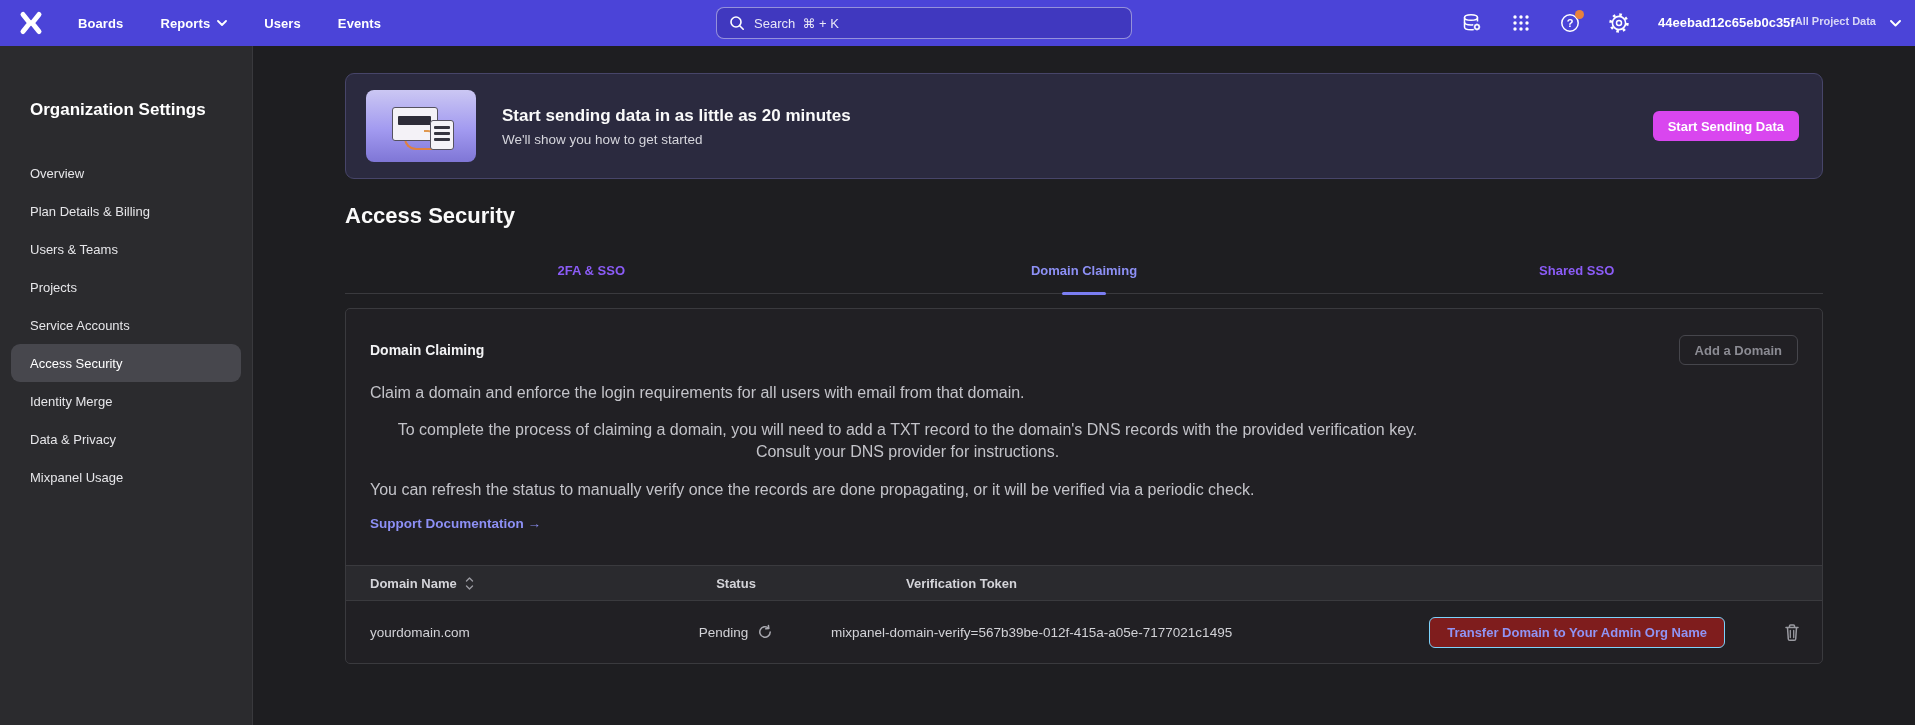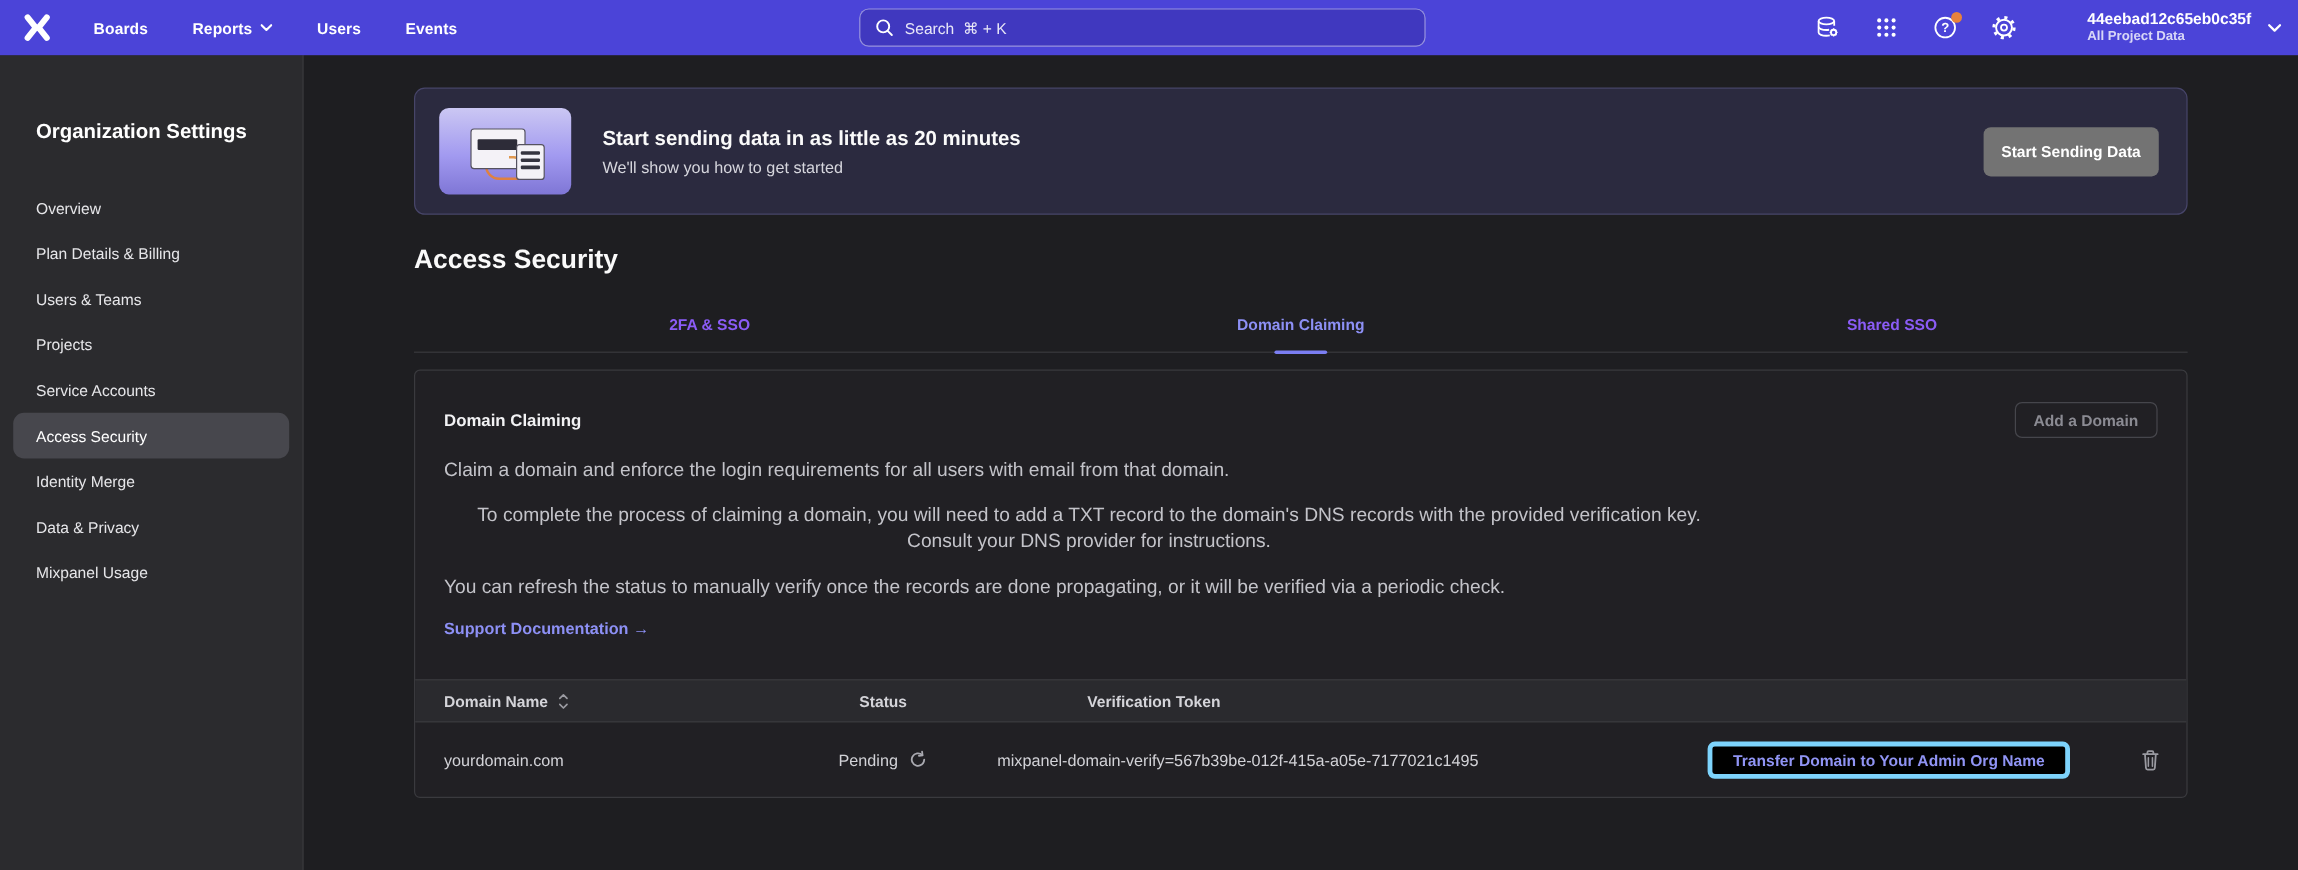--- a/index.html
+++ b/index.html
@@ -12,34 +12,34 @@
 
   
   .topnav{
     position:relative; height:46px; background:#4b44d8;
     display:flex; align-items:center; padding:0 16px;
   }
   .logo{ width:30px; height:30px; display:flex; align-items:center; justify-content:center; margin-right:32px; cursor:pointer; }
   .nav-links{ display:flex; align-items:center; gap:37px; }
   .nav-link{ color:#fff; font-size:13px; font-weight:600; letter-spacing:.1px; cursor:pointer; display:flex; align-items:center; gap:7px; }
   .searchbar{
-    position:absolute; left:716px; top:7px; width:472px; height:32px;
+    position:absolute; left:716px; top:7px; width:416px; height:32px;
     background:rgba(17,8,80,0.18); border:1px solid rgba(255,255,255,0.45);
     border-radius:8px; display:flex; align-items:center; padding:0 12px; gap:9px;
   }
   .searchbar input{
     flex:1; background:transparent; border:none; outline:none;
     color:#fff; font-size:13px; font-family:"Liberation Sans", sans-serif;
   }
   .searchbar input::placeholder{ color:rgba(255,255,255,0.88); opacity:1; }
   .nav-right{ position:absolute; right:14px; top:0; height:46px; display:flex; align-items:center; gap:25px; }
   .nav-icon{ width:24px; height:24px; display:flex; align-items:center; justify-content:center; cursor:pointer; position:relative; }
   .help-badge{ position:absolute; top:-1px; right:-2px; width:9px; height:9px; border-radius:50%; background:#e8823c; }
   .user-block{ display:flex; align-items:center; gap:14px; cursor:pointer; margin-left:2px; }
-  .user-meta{ display:flex; flex-direction:column; line-height:1.25;margin-left:30px; }
+  .user-meta{ display:flex; flex-direction:row; line-height:1.25; }
   .user-name{ font-size:13px; font-weight:700; color:#fff; }
   .user-project{ font-size:11px; font-weight:600; color:rgba(255,255,255,0.78); }
 
   
   .layout{ display:flex; height:679px; }
   .sidebar{
     width:253px; flex:none; background:#2b2b2e;
     border-right:1px solid #39393d; padding-top:54px;
   }
   .sidebar-title{ font-size:17px; font-weight:700; color:#fff; padding:0 30px; margin-bottom:34px; }
@@ -61,23 +61,23 @@
   }
   .banner-art{
     width:110px; height:72px; border-radius:8px; flex:none; margin-right:26px;
     background:linear-gradient(180deg,#cbc7f3 0%, #a29af0 55%, #7f76d6 100%);
     position:relative; overflow:hidden;
   }
   .banner-text{ flex:1; }
   .banner-title{ font-size:17px; font-weight:700; color:#fafafa; margin-bottom:6px; }
   .banner-sub{ font-size:13.5px; color:#d6d6dd; }
   .btn-primary{
-    flex:none; background:#737373; color:#fff; border:none; cursor:pointer;
+    flex:none; background:#d946ef; color:#fff; border:none; cursor:pointer;
     font-family:"Liberation Sans", sans-serif; font-size:13px; font-weight:600;
-    height:41px; padding:0 15px; border-radius:6px;
+    height:30px; padding:0 15px; border-radius:6px;
   }
 
   
   .page-title{ margin-top:23px; font-size:22px; line-height:28px; font-weight:700; color:#fafafa; }
   .tabs{ margin-top:33px; display:flex; border-bottom:1px solid #3a3a3e; position:relative; }
   .tab{
     flex:1; text-align:center; padding-bottom:15px; cursor:pointer;
     font-size:13px; font-weight:600; color:#8b5cf6; position:relative;
   }
   .tab.active{ color:#8d90f5; }
@@ -119,21 +119,21 @@
   .tbl-row{
     height:62px; display:flex; align-items:center;
     font-size:13.5px; color:#d2d2d7;
   }
   .col-domain{ width:295px; flex:none; padding-left:24px; display:flex; align-items:center; gap:8px; }
   .col-status{ width:190px; flex:none; display:flex; align-items:center; justify-content:center; gap:9px; }
   .col-token{ flex:1; min-width:0; }
   .tbl-head .col-token{ padding-left:75px; }
   .col-actions{ flex:none; display:flex; align-items:center; gap:58px; padding-right:21px; }
   .btn-tonal{
-    background:#000000; border:4px solid #7dd3fc; color:#9094f4; cursor:pointer;
+    background:#7f1d1d; border:1px solid #7dd3fc; color:#9094f4; cursor:pointer;
     font-family:"Liberation Sans", sans-serif; font-size:13px; font-weight:600;
     height:31px; padding:0 17px; border-radius:6px;
   }
   .sort-icon,.refresh-icon,.trash-icon{ display:inline-flex; cursor:pointer; }
 
   
   .art-box{ position:absolute; background:#f4f2f7; border:1px solid #55525f; border-radius:3px; }
   .art-screen{ left:26px; top:17px; width:46px; height:34px; }
   .art-keys{ position:absolute; left:32px; top:26px; width:33px; height:9px; background:#2d2c38; border-radius:1px; }
   .art-side{ left:64px; top:30px; width:24px; height:30px; }

